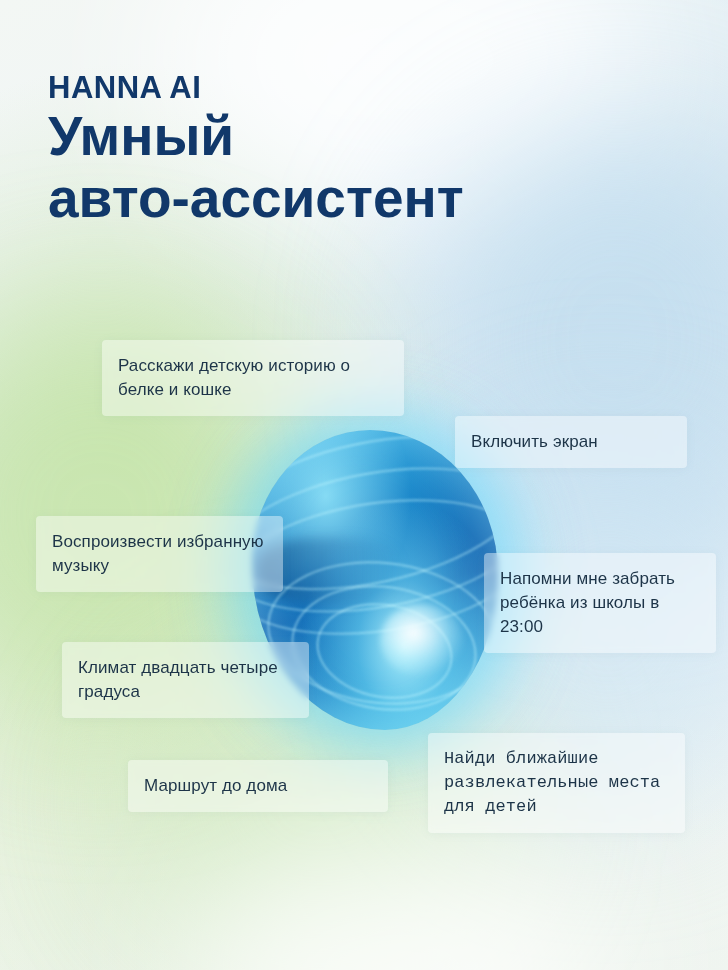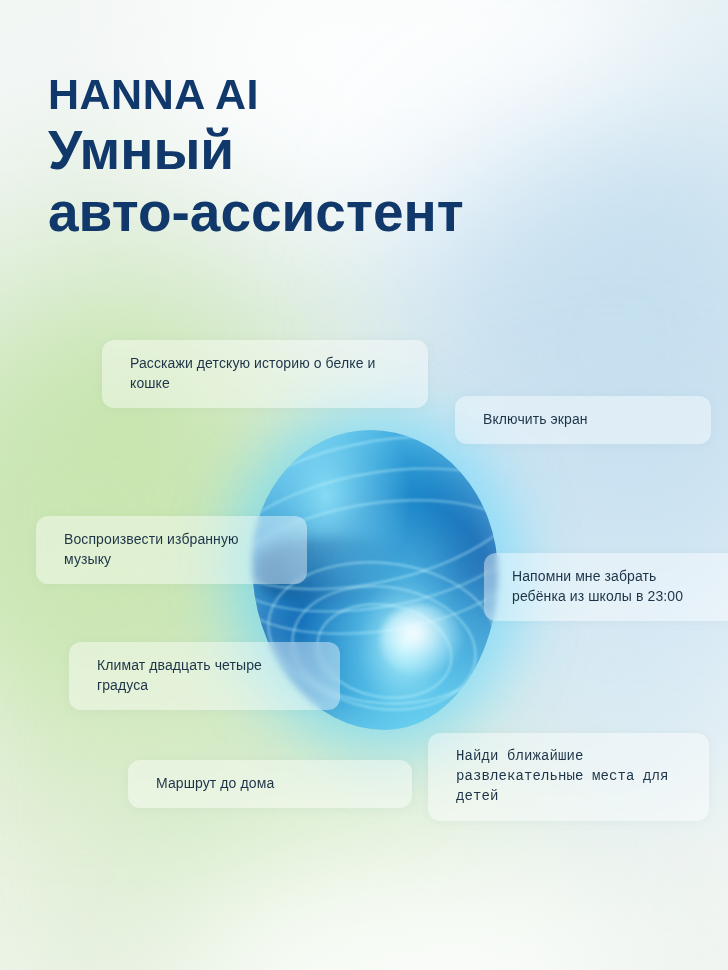--- a/index.html
+++ b/index.html
@@ -70,21 +70,21 @@
   
   .headline {
     position: absolute;
     left: 48px;
     top: 70px;
     z-index: 6;
     color: #123a6b;
     line-height: 1.13;
   }
   .headline .brand {
-    font-size: 43px;
+    font-size: 31px;
     font-weight: 700;
     letter-spacing: 0.5px;
     color: #11386a;
     white-space: nowrap;
   }
   .headline .sub-line {
     font-size: 55px;
     font-weight: 700;
     color: #11386a;
     white-space: nowrap;
@@ -152,36 +152,36 @@
     width: 60%; height: 22%;
     background: linear-gradient(90deg, rgba(6,54,110,0.45) 0%, rgba(10,80,150,0.2) 60%, rgba(0,0,0,0) 100%);
     filter: blur(6px);
     border-radius: 40%;
   }
 
   
   .bubble {
     position: absolute;
     z-index: 5;
-    padding: 14px 28px;
-    border-radius: 12px;
+    padding: 14px 16px;
+    border-radius: 4px;
     background: rgba(255, 255, 255, 0.42);
     color: #1d3448;
-    font-size: 14px;
+    font-size: 17px;
     line-height: 1.42;
     letter-spacing: 0.1px;
     backdrop-filter: blur(3px);
     box-shadow: 0 1px 10px rgba(120, 150, 170, 0.08);
   }
 
   .bubble-story    { left: 102px; top: 340px;  width: 270px; }
-  .bubble-screen   { left: 455px; top: 396px;  width: 200px; }
+  .bubble-screen   { left: 455px; top: 416px;  width: 200px; }
   .bubble-music    { left: 36px;  top: 516px;  width: 215px; }
   .bubble-remind   { left: 484px; top: 553px;  width: 200px; }
-  .bubble-climate  { left: 62px;  top: 642px;  width: 215px; margin-left: 7px; }
+  .bubble-climate  { left: 62px;  top: 642px;  width: 215px; }
   .bubble-route    { left: 128px; top: 760px;  width: 228px; }
   .bubble-places   { left: 428px; top: 733px;  width: 225px; font-family: Liberation Mono, monospace; }
 </style>
 </head>
 <body>
 
 <div class="poster">
 
   <div class="blob blob-white-top"></div>
   <div class="blob blob-green-left"></div>

